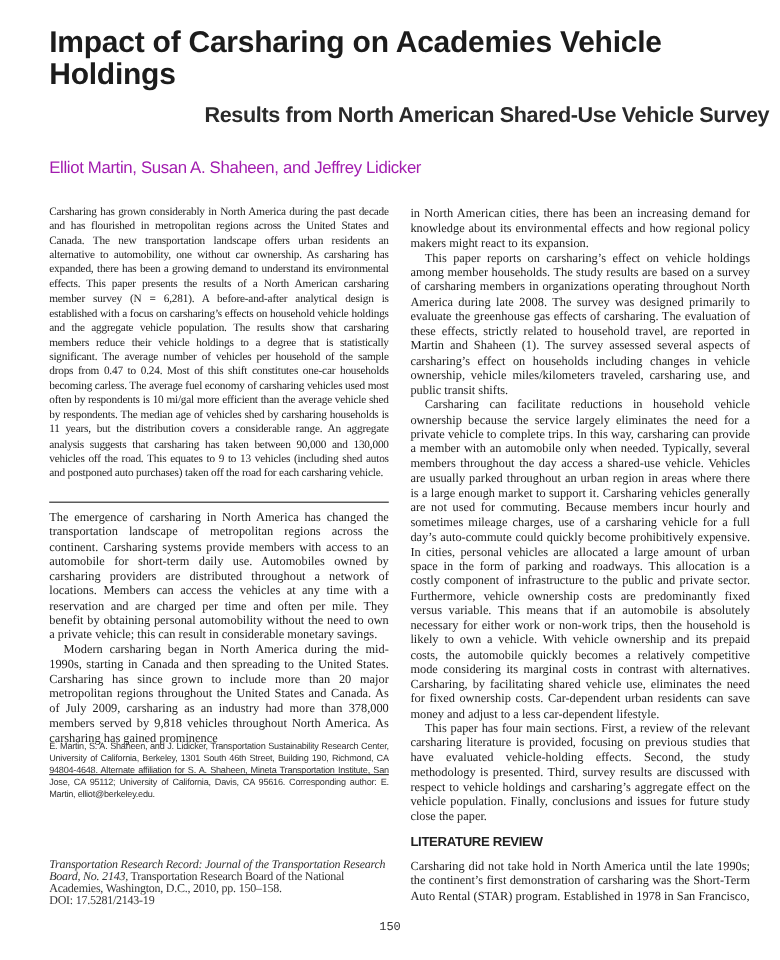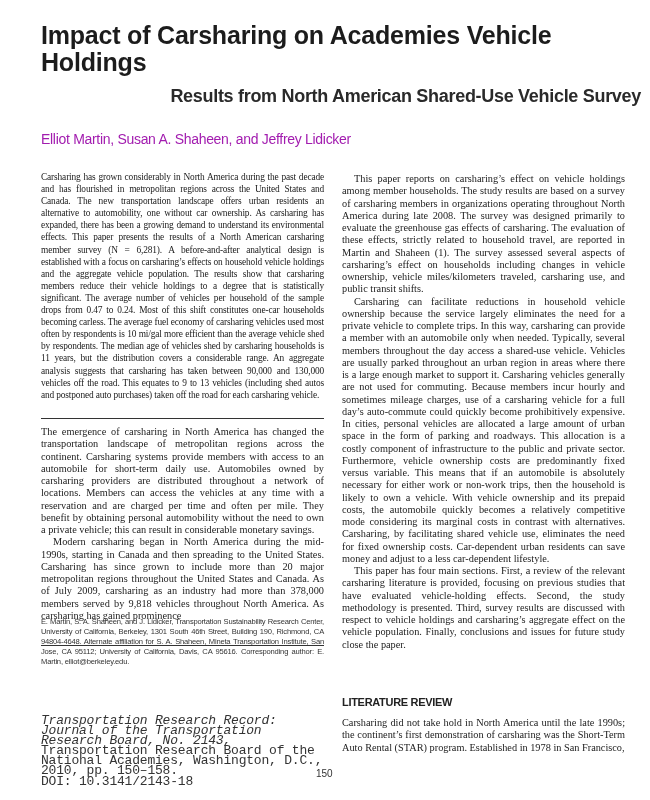--- a/index.html
+++ b/index.html
@@ -8,25 +8,25 @@
   .subtitle { position:absolute; left:41px; top:86px; width:600px; font-family:"Liberation Sans", sans-serif; font-size:18px; line-height:20px; color:#2a2a2a; font-weight:bold; letter-spacing:-0.3px;text-align:right; }
   .authors { position:absolute; left:41px; top:131px; width:500px; font-family:"Liberation Sans", sans-serif; font-size:14px; line-height:16px; color:#a21caf; letter-spacing:-0.3px; }
   .col { position:absolute; width:283px; font-family:"Liberation Serif", serif; font-size:10.3px; line-height:12.25px; text-align:justify; color:#222; }
   .col p { margin:0; }
   .indent { text-indent:12px; }
   .abstract { left:41px; top:171px; font-weight:normal; font-size:9.4px; line-height:12.1px; letter-spacing:-0.15px; }
   .rule { position:absolute; left:41px; width:283px; height:1px; background:#333; }
   .body-left { left:41px; top:426px; }
   .body-right { left:342px; top:173px; }
   .footnote { position:absolute; left:41px; top:617px; width:283px; font-family:Liberation Sans, sans-serif; font-size:7.6px; line-height:10.1px; color:#333; text-align:justify; letter-spacing:-0.2px; }
-  .citation { position:absolute; left:41px; top:716px; width:283px; font-family:Liberation Mono, monospace; font-size:13px; line-height:10.1px; color:#333; letter-spacing:-0.2px; }
+  .citation { position:absolute; left:41px; top:716px; width:283px; font-family:Liberation Serif, serif; font-size:10px; line-height:10.1px; color:#333; letter-spacing:-0.2px; }
   .citation i { font-style:italic; }
   .section-heading { position:absolute; left:342px; top:696px; font-family:"Liberation Sans", sans-serif; font-weight:bold; font-size:11px; color:#222; letter-spacing:-0.3px; }
   .lit { position:absolute; left:342px; top:717px; width:283px; font-family:"Liberation Serif", serif; font-size:10.3px; line-height:12.3px; text-align:justify; color:#222; }
-  .page-number { position:absolute; left:316px; top:768px; font-family:Liberation Sans, sans-serif; font-size:10px; color:#333; }
+  .page-number { position:absolute; left:316px; top:768px; font-family:Liberation Mono, monospace; font-size:10px; color:#333; }
 </style>
 </head>
 <body>
 
 <div class="title">Impact of Carsharing on Academies Vehicle Holdings</div>
 <div class="subtitle">Results from North American Shared-Use Vehicle Survey</div>
 <div class="authors">Elliot Martin, Susan A. Shaheen, and Jeffrey Lidicker</div>
 
 <div class="col abstract">
   <p>Carsharing has grown considerably in North America during the past decade and has flourished in metropolitan regions across the United States and Canada. The new transportation landscape offers urban residents an alternative to automobility, one without car ownership. As carsharing has expanded, there has been a growing demand to understand its environmental effects. This paper presents the results of a North American carsharing member survey (N = 6,281). A before-and-after analytical design is established with a focus on carsharing’s effects on household vehicle holdings and the aggregate vehicle population. The results show that carsharing members reduce their vehicle holdings to a degree that is statistically significant. The average number of vehicles per household of the sample drops from 0.47 to 0.24. Most of this shift constitutes one-car households becoming carless. The average fuel economy of carsharing vehicles used most often by respondents is 10 mi/gal more efficient than the average vehicle shed by respondents. The median age of vehicles shed by carsharing households is 11 years, but the distribution covers a considerable range. An aggregate analysis suggests that carsharing has taken between 90,000 and 130,000 vehicles off the road. This equates to 9 to 13 vehicles (including shed autos and postponed auto purchases) taken off the road for each carsharing vehicle.</p>
@@ -37,24 +37,25 @@
 <div class="col body-left">
   <p>The emergence of carsharing in North America has changed the transportation landscape of metropolitan regions across the continent. Carsharing systems provide members with access to an automobile for short-term daily use. Automobiles owned by carsharing providers are distributed throughout a network of locations. Members can access the vehicles at any time with a reservation and are charged per time and often per mile. They benefit by obtaining personal automobility without the need to own a private vehicle; this can result in considerable monetary savings.</p>
   <p class="indent">Modern carsharing began in North America during the mid-1990s, starting in Canada and then spreading to the United States. Carsharing has since grown to include more than 20 major metropolitan regions throughout the United States and Canada. As of July 2009, carsharing as an industry had more than 378,000 members served by 9,818 vehicles throughout North America. As carsharing has gained prominence</p>
 </div>
 
 <div class="rule" style="top:645px;"></div>
 <div class="footnote">E. Martin, S. A. Shaheen, and J. Lidicker, Transportation Sustainability Research Center, University of California, Berkeley, 1301 South 46th Street, Building 190, Richmond, CA 94804-4648. Alternate affiliation for S. A. Shaheen, Mineta Transportation Institute, San Jose, CA 95112; University of California, Davis, CA 95616. Corresponding author: E. Martin, elliot@berkeley.edu.</div>
 
 <div class="citation">
   <i>Transportation Research Record: Journal of the Transportation Research Board, No. 2143,</i><span> Transportation Research Board of the National Academies, Washington, D.C., 2010, pp. 150–158.</span><br>
-  <span>DOI: 10.3141/2143-18</span>
+  <span>DOI: 17.5281/2143-19</span>
 </div>
 
 <div class="col body-right">
+  <p>in North American cities, there has been an increasing demand for knowledge about its environmental effects and how regional policy makers might react to its expansion.</p>
   <p class="indent">This paper reports on carsharing’s effect on vehicle holdings among member households. The study results are based on a survey of carsharing members in organizations operating throughout North America during late 2008. The survey was designed primarily to evaluate the greenhouse gas effects of carsharing. The evaluation of these effects, strictly related to household travel, are reported in Martin and Shaheen (1). The survey assessed several aspects of carsharing’s effect on households including changes in vehicle ownership, vehicle miles/kilometers traveled, carsharing use, and public transit shifts.</p>
   <p class="indent">Carsharing can facilitate reductions in household vehicle ownership because the service largely eliminates the need for a private vehicle to complete trips. In this way, carsharing can provide a member with an automobile only when needed. Typically, several members throughout the day access a shared-use vehicle. Vehicles are usually parked throughout an urban region in areas where there is a large enough market to support it. Carsharing vehicles generally are not used for commuting. Because members incur hourly and sometimes mileage charges, use of a carsharing vehicle for a full day’s auto-commute could quickly become prohibitively expensive. In cities, personal vehicles are allocated a large amount of urban space in the form of parking and roadways. This allocation is a costly component of infrastructure to the public and private sector. Furthermore, vehicle ownership costs are predominantly fixed versus variable. This means that if an automobile is absolutely necessary for either work or non-work trips, then the household is likely to own a vehicle. With vehicle ownership and its prepaid costs, the automobile quickly becomes a relatively competitive mode considering its marginal costs in contrast with alternatives. Carsharing, by facilitating shared vehicle use, eliminates the need for fixed ownership costs. Car-dependent urban residents can save money and adjust to a less car-dependent lifestyle.</p>
   <p class="indent">This paper has four main sections. First, a review of the relevant carsharing literature is provided, focusing on previous studies that have evaluated vehicle-holding effects. Second, the study methodology is presented. Third, survey results are discussed with respect to vehicle holdings and carsharing’s aggregate effect on the vehicle population. Finally, conclusions and issues for future study close the paper.</p>
 </div>
 
 <div class="section-heading">LITERATURE REVIEW</div>
 <div class="lit">Carsharing did not take hold in North America until the late 1990s; the continent’s first demonstration of carsharing was the Short-Term Auto Rental (STAR) program. Established in 1978 in San Francisco,</div>
 
 <div class="page-number">150</div>
 

